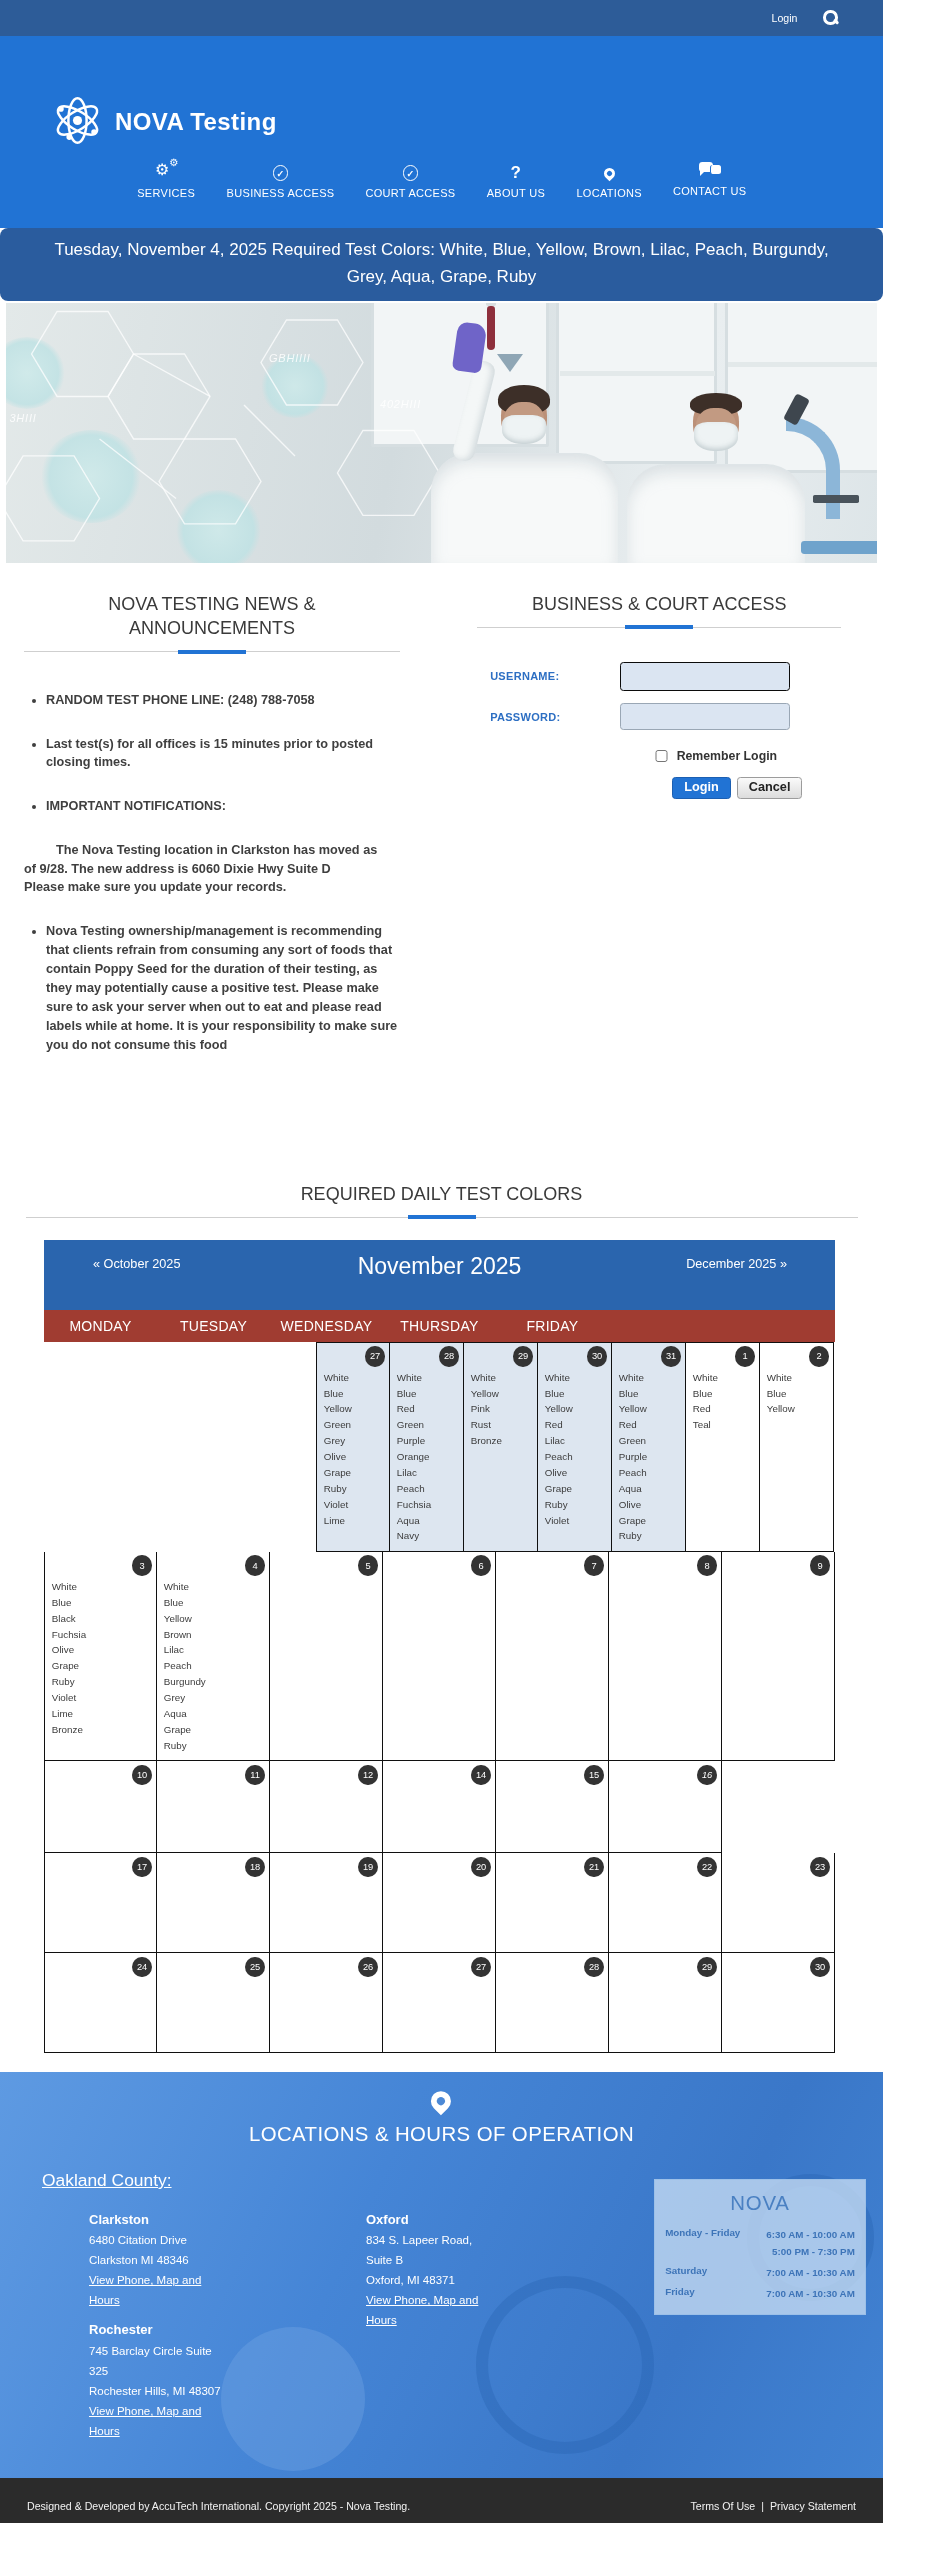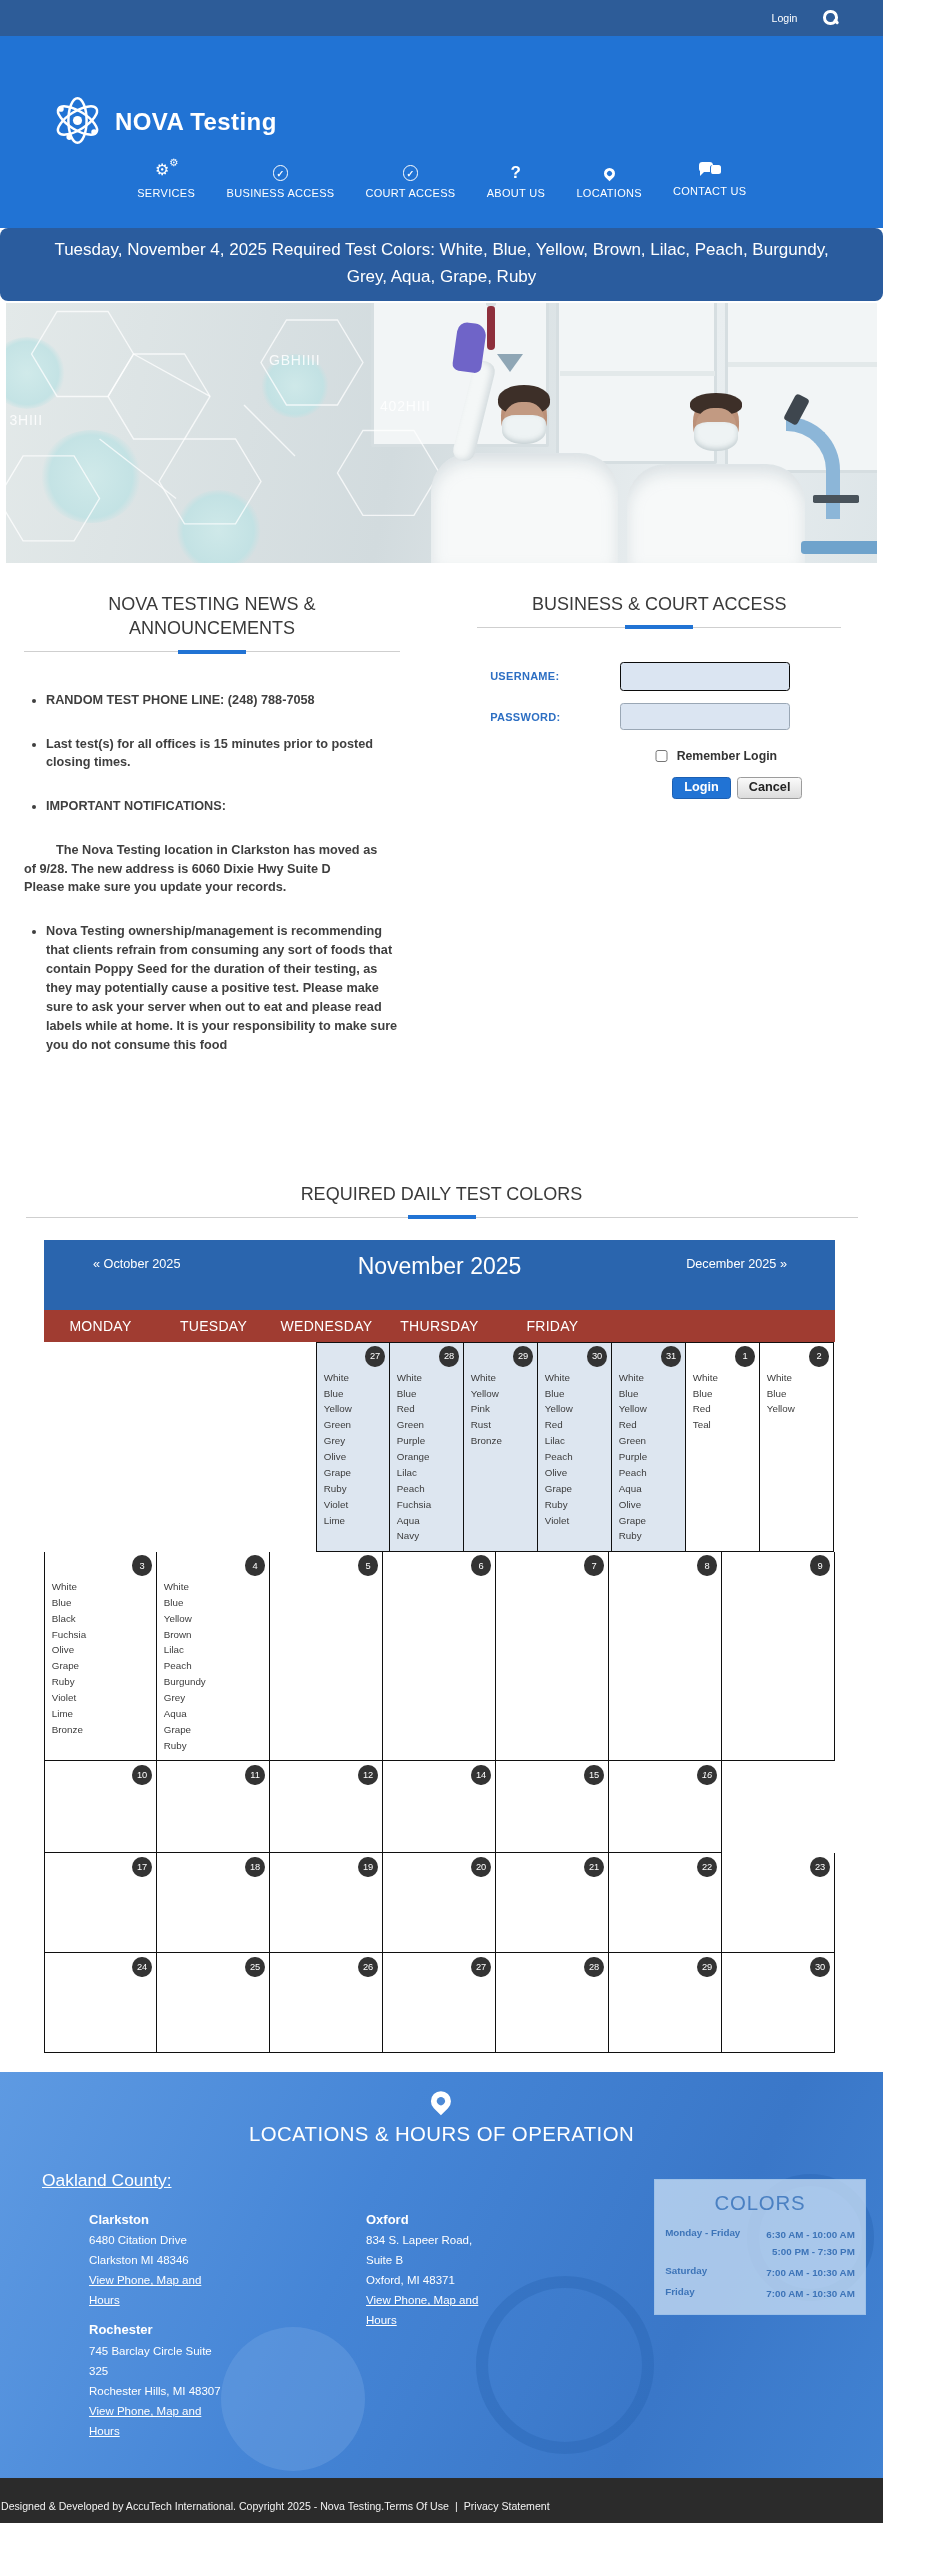--- a/index.html
+++ b/index.html
@@ -37,21 +37,21 @@
   
   .banner { background: #2a5c9e; color: #fff; text-align: center; font-size: 17px; line-height: 1.55; padding: 9.3px 51px 11px; border-radius: 8px; }
 
   
   .hero { height: 260px; margin: 1.7px 6px 0; position: relative; overflow: hidden;
           background: linear-gradient(100deg, #e3e9e9 0%, #d2dbde 45%, #e9eef0 78%, #dde5e8 100%); }
   .cab { position: absolute; background: #f2f5f6; border: 3.4px solid #d6dee1; border-radius: 1.7px; }
   .cab-shelf { position: absolute; background: #e3e9ea; }
   .hex-svg { position: absolute; left: 0; top: 0; }
   .blob { position: absolute; border-radius: 50%; background: radial-gradient(circle, #cdeaea 0%, #bfe2e4 60%, transparent 72%); opacity: .85; }
-  .hero-label { position: absolute; color: rgba(255,255,255,.85); font-size: 14px; letter-spacing: 0.8px; }
+  .hero-label { position: absolute; color: rgba(255,255,255,.85); font-size: 11px; letter-spacing: 0.8px; font-style: italic; }
   .person { position: absolute; }
   .head { width: 46px; height: 53px; border-radius: 48% 48% 44% 44%; background: #bb9078; position: relative; margin: 0 auto; }
   .hair { position: absolute; left: -3.4px; right: -3.4px; top: -5.1px; height: 29px; background: #3d2f28; border-radius: 50% 50% 40% 40%; }
   .hair.m { height: 22px; top: -3.4px; }
   .face { position: absolute; left: 3.4px; right: 3.4px; top: 12px; bottom: 3.4px; background: #c29a82; border-radius: 45%; }
   .mask { position: absolute; left: 0.8px; right: 0.8px; bottom: -1.7px; height: 29px; background: #eef3f4; border-radius: 30% 30% 46% 46%; box-shadow: inset 0 -2.5px 5.1px rgba(160,175,180,.55); }
   .coat { background: #f7f9f9; border-radius: 39px 39px 0 0; position: absolute; box-shadow: inset 0 8.5px 15.3px rgba(165,180,188,.35); }
   .vneck { position: absolute; top: 0; width: 0; height: 0; border-left: 13.6px solid transparent; border-right: 13.6px solid transparent; border-top: 18.7px solid #8fa6b5; }
   .arm-up { position: absolute; width: 22px; height: 102px; background: #f4f7f7; transform: rotate(14deg); border-radius: 10.2px; box-shadow: inset -3.4px 0 6.8px rgba(160,175,182,.4); }
   .glove { position: absolute; width: 29px; height: 49px; background: #6f64c8; border-radius: 10.2px 12px 6.8px 6.8px; transform: rotate(8deg); }
@@ -124,21 +124,21 @@
   .site { margin-bottom: 12px; }
   .site-name { font-size: 13px; font-weight: bold; margin: 8.5px 0 3.4px; }
   .site-line { font-size: 11.5px; line-height: 1.75; }
   .site-link { font-size: 11.5px; line-height: 1.75; text-decoration: underline; cursor: pointer; display: inline-block; }
   .hours-panel { position: absolute; top: 107px; right: 17px; width: 212px; min-height: 132px; background: rgba(210,228,246,.72); border: 1.3px solid #9cc0e8; padding-bottom: 10.2px; }
   .hours-title { text-align: center; color: #4a80c2; font-size: 20.4px; font-weight: 400; margin: 12px 0 10.2px; letter-spacing: 0.8px; }
   .hours-row { display: flex; justify-content: space-between; align-items: flex-start; padding: 2.1px 10.2px; color: #3d74b8; font-size: 9.8px; font-weight: bold; }
   .hours-times { text-align: right; line-height: 1.7; }
 
   
-  .footer { height: 45px; background: #2b2b2b; color: #f2f2f2; display: flex; align-items: center; justify-content: flex-start; padding: 12px 1px 0; font-size: 10.6px; }
+  .footer { height: 45px; background: #2b2b2b; color: #f2f2f2; display: flex; align-items: center; justify-content: space-between; padding: 12px 27px 0; font-size: 10.6px; }
   .footer-links { display: flex; gap: 6px; }
   .footer-link { color: #f2f2f2; cursor: pointer; text-decoration: none; }
 </style>
 </head>
 <body>
 
 <div class="page">
 
   <div class="topbar">
     <a class="topbar-login">Login</a>
@@ -570,21 +570,21 @@
         <div class="site">
           <div class="site-name">Oxford</div>
           <div class="site-line">834 S. Lapeer Road,</div>
           <div class="site-line">Suite B</div>
           <div class="site-line">Oxford, MI 48371</div>
           <a class="site-link">View Phone, Map and Hours</a>
         </div>
       </div>
     </div>
     <div class="hours-panel">
-      <div class="hours-title">COLORS</div>
+      <div class="hours-title">NOVA</div>
       <div class="hours-row">
         <span>Monday - Friday</span>
         <span class="hours-times">
           <span>6:30 AM - 10:00 AM</span><br>
           <span>5:00 PM - 7:30 PM</span>
         </span>
       </div>
       <div class="hours-row">
         <span>Saturday</span>
         <span class="hours-times">7:00 AM - 10:30 AM</span>

